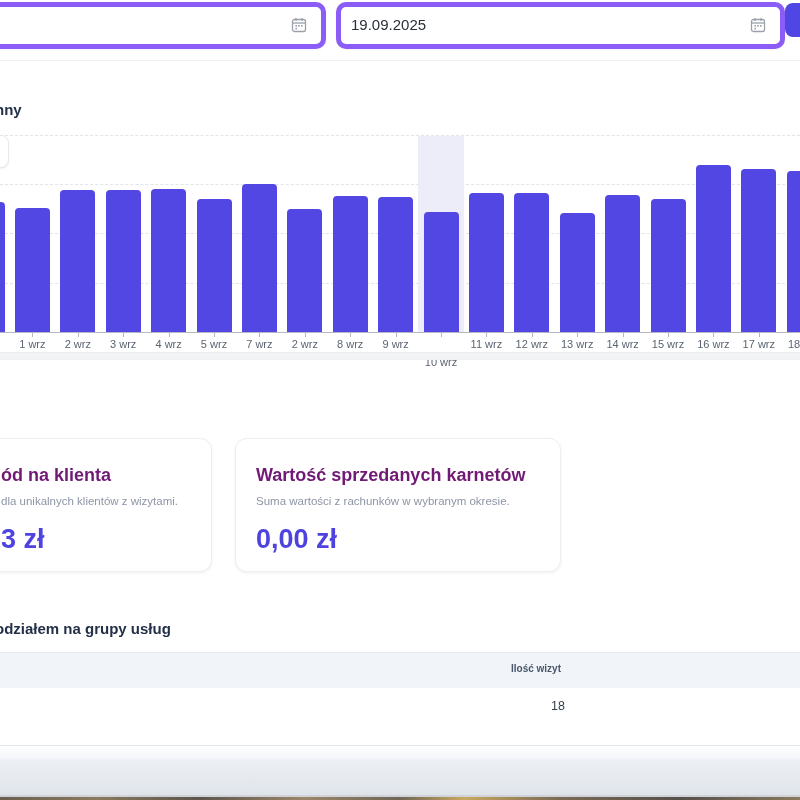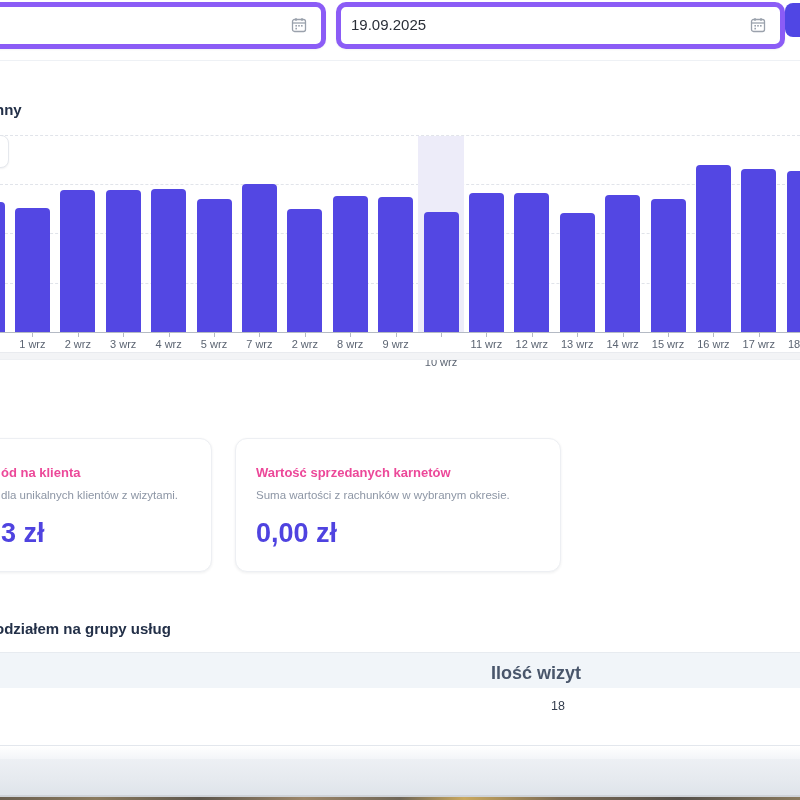--- a/index.html
+++ b/index.html
@@ -23,28 +23,28 @@
   .hl-band{background:#edecf9;}
   .bar{background:#5347e3;border-radius:4px 4px 0 0;}
   .axis-line{height:1px;background:#b4bac4;}
   .tick{width:1px;height:4px;background:#b4bac4;}
   .xlabel{font-size:11px;color:#5b6472;text-align:center;white-space:nowrap;}
   .chart-bottom-band{background:#f3f4f6;border-top:1px solid #e9ebef;border-bottom:1px solid #eef0f3;}
 
   
   .card{background:#fff;border:1px solid #edeff3;border-radius:12px;
         box-shadow:0 1px 3px rgba(16,24,40,.07);box-sizing:border-box;}
-  .card-title{font-size:13px;font-weight:700;color:#ec4899;white-space:nowrap;}
+  .card-title{font-size:18px;font-weight:700;color:#701a75;white-space:nowrap;}
   .card-sub{font-size:11.5px;color:#8d96a5;white-space:nowrap;}
   .card-value{font-size:27px;font-weight:800;color:#4f43e0;white-space:nowrap;}
 
   
   .section-title{font-size:15px;font-weight:700;color:#233048;white-space:nowrap;}
   .thead-band{background:#f1f5f9;border-top:1px solid #e7ebf0;border-bottom:1px solid #e7ebf0;}
-  .th{font-size:18px;font-weight:700;color:#49566b;text-align:center;}
+  .th{font-size:10px;font-weight:700;color:#49566b;text-align:center;}
   .td{font-size:12.5px;color:#333d4d;text-align:center;}
   .row-border{height:1px;background:#e3e7ed;}
 
   
   .footer-fade{background:linear-gradient(180deg,#ffffff 0%,#f3f5f8 100%);}
   .footer-band{background:linear-gradient(180deg,#edf0f4 0%,#e6eaef 55%,#dfe4ea 100%);}
   .footer-edge{background:#cfd3d9;}
   .wallpaper{background:linear-gradient(90deg,#6a5f50 0%,#8a7a5e 12%,#5d564c 25%,#9c8669 38%,
              #6f6657 50%,#c9a85f 58%,#7a6a55 70%,#55504a 85%,#8a7a5e 100%);}
 </style>

